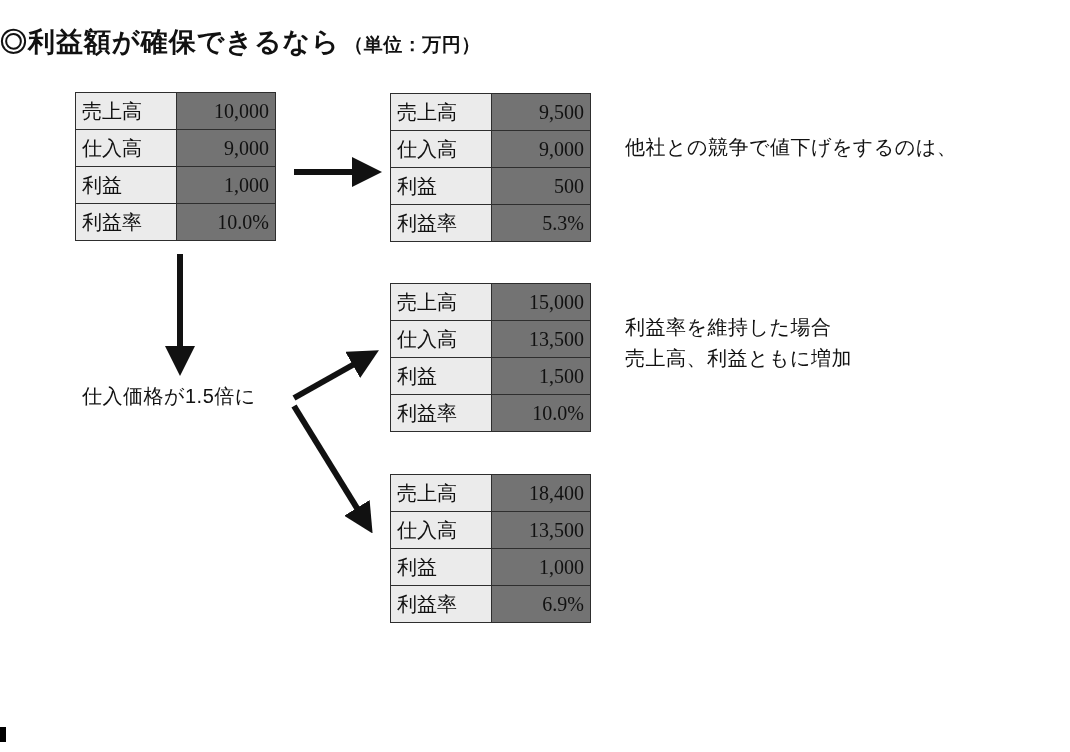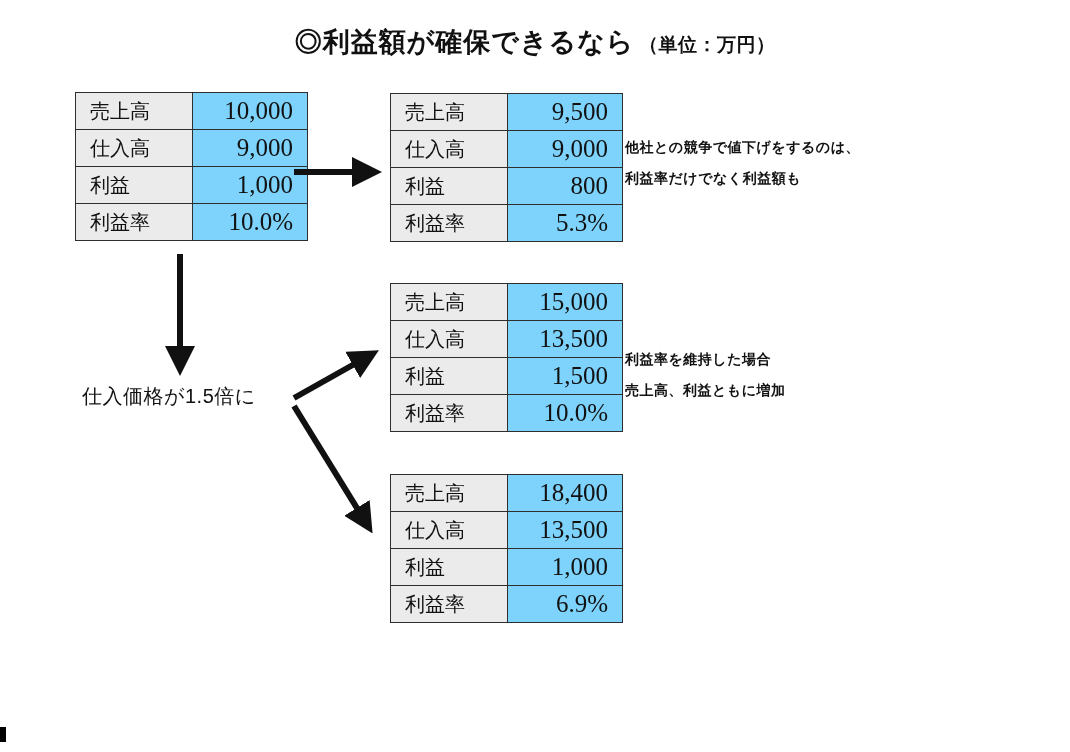--- a/index.html
+++ b/index.html
@@ -10,66 +10,65 @@
     background: #ffffff;
     overflow: hidden;
     font-family: "Liberation Sans", sans-serif;
     color: #111111;
   }
   .title {
     position: absolute;
     top: 24px;
     left: 0;
     width: 100%;
-    text-align: center;
+    text-align: left;
     white-space: nowrap;
   }
   .title-main {
     font-size: 27px;
     font-weight: bold;
     letter-spacing: 1px;
   }
   .title-unit {
     font-size: 19px;
     font-weight: bold;
     letter-spacing: 0.5px;
   }
   table.dtable {
     position: absolute;
     border-collapse: collapse;
     table-layout: fixed;
   }
   table.dtable td {
     border: 1.6px solid #2e2e2e;
     height: 36px;
-    padding: 0 14px;
+    padding: 0 6px;
     font-size: 20px;
     overflow: hidden;
     white-space: nowrap;
   }
   table.dtable td.lbl {
     background: #ebebeb;
     width: 88px;
     text-align: left;
     font-family: "Liberation Sans", sans-serif;
   }
   table.dtable td.val {
-    background: #7dd3fc;
+    background: #737373;
     width: 86px;
     text-align: right;
-    font-size: 25px;
+    font-size: 20px;
     font-family: "Liberation Serif", serif;
   }
   .ann {
     position: absolute;
-    font-size: 14px;
+    font-size: 20px;
     line-height: 31px;
     letter-spacing: 0.5px;
     white-space: nowrap;
-    font-weight: bold;
   }
   .arrow-label {
     position: absolute;
     left: 82px;
     top: 383px;
     font-size: 20px;
     letter-spacing: 0.5px;
     white-space: nowrap;
     text-align: right;
   }
@@ -125,21 +124,21 @@
         <tr>
       <td class="lbl">売上高</td>
       <td class="val">9,500</td>
     </tr>
     <tr>
       <td class="lbl">仕入高</td>
       <td class="val">9,000</td>
     </tr>
     <tr>
       <td class="lbl">利益</td>
-      <td class="val">800</td>
+      <td class="val">500</td>
     </tr>
     <tr>
       <td class="lbl">利益率</td>
       <td class="val">5.3%</td>
     </tr>
   </tbody>
     </table>
 
   <table class="dtable" style="left:390px; top:283px;">
     <tbody>
@@ -178,24 +177,23 @@
     </tr>
     <tr>
       <td class="lbl">利益率</td>
       <td class="val">6.9%</td>
     </tr>
   </tbody>
     </table>
 
   <div class="ann" style="left:625px; top:132px;">
     <div>他社との競争で値下げをするのは、</div>
-    <div>利益率だけでなく利益額も</div>
   </div>
 
-  <div class="ann" style="left:625px; top:344px;">
+  <div class="ann" style="left:625px; top:312px;">
     <div>利益率を維持した場合</div>
     <div>売上高、利益ともに増加</div>
   </div>
 
 
   <div class="arrow-label">仕入価格が1.5倍に</div>
 
   <svg class="arrows" viewBox="0 0 1070 752" xmlns="http://www.w3.org/2000/svg">
     <defs>
       <marker id="ah" markerWidth="5" markerHeight="5" refX="1" refY="2.5" orient="auto">

